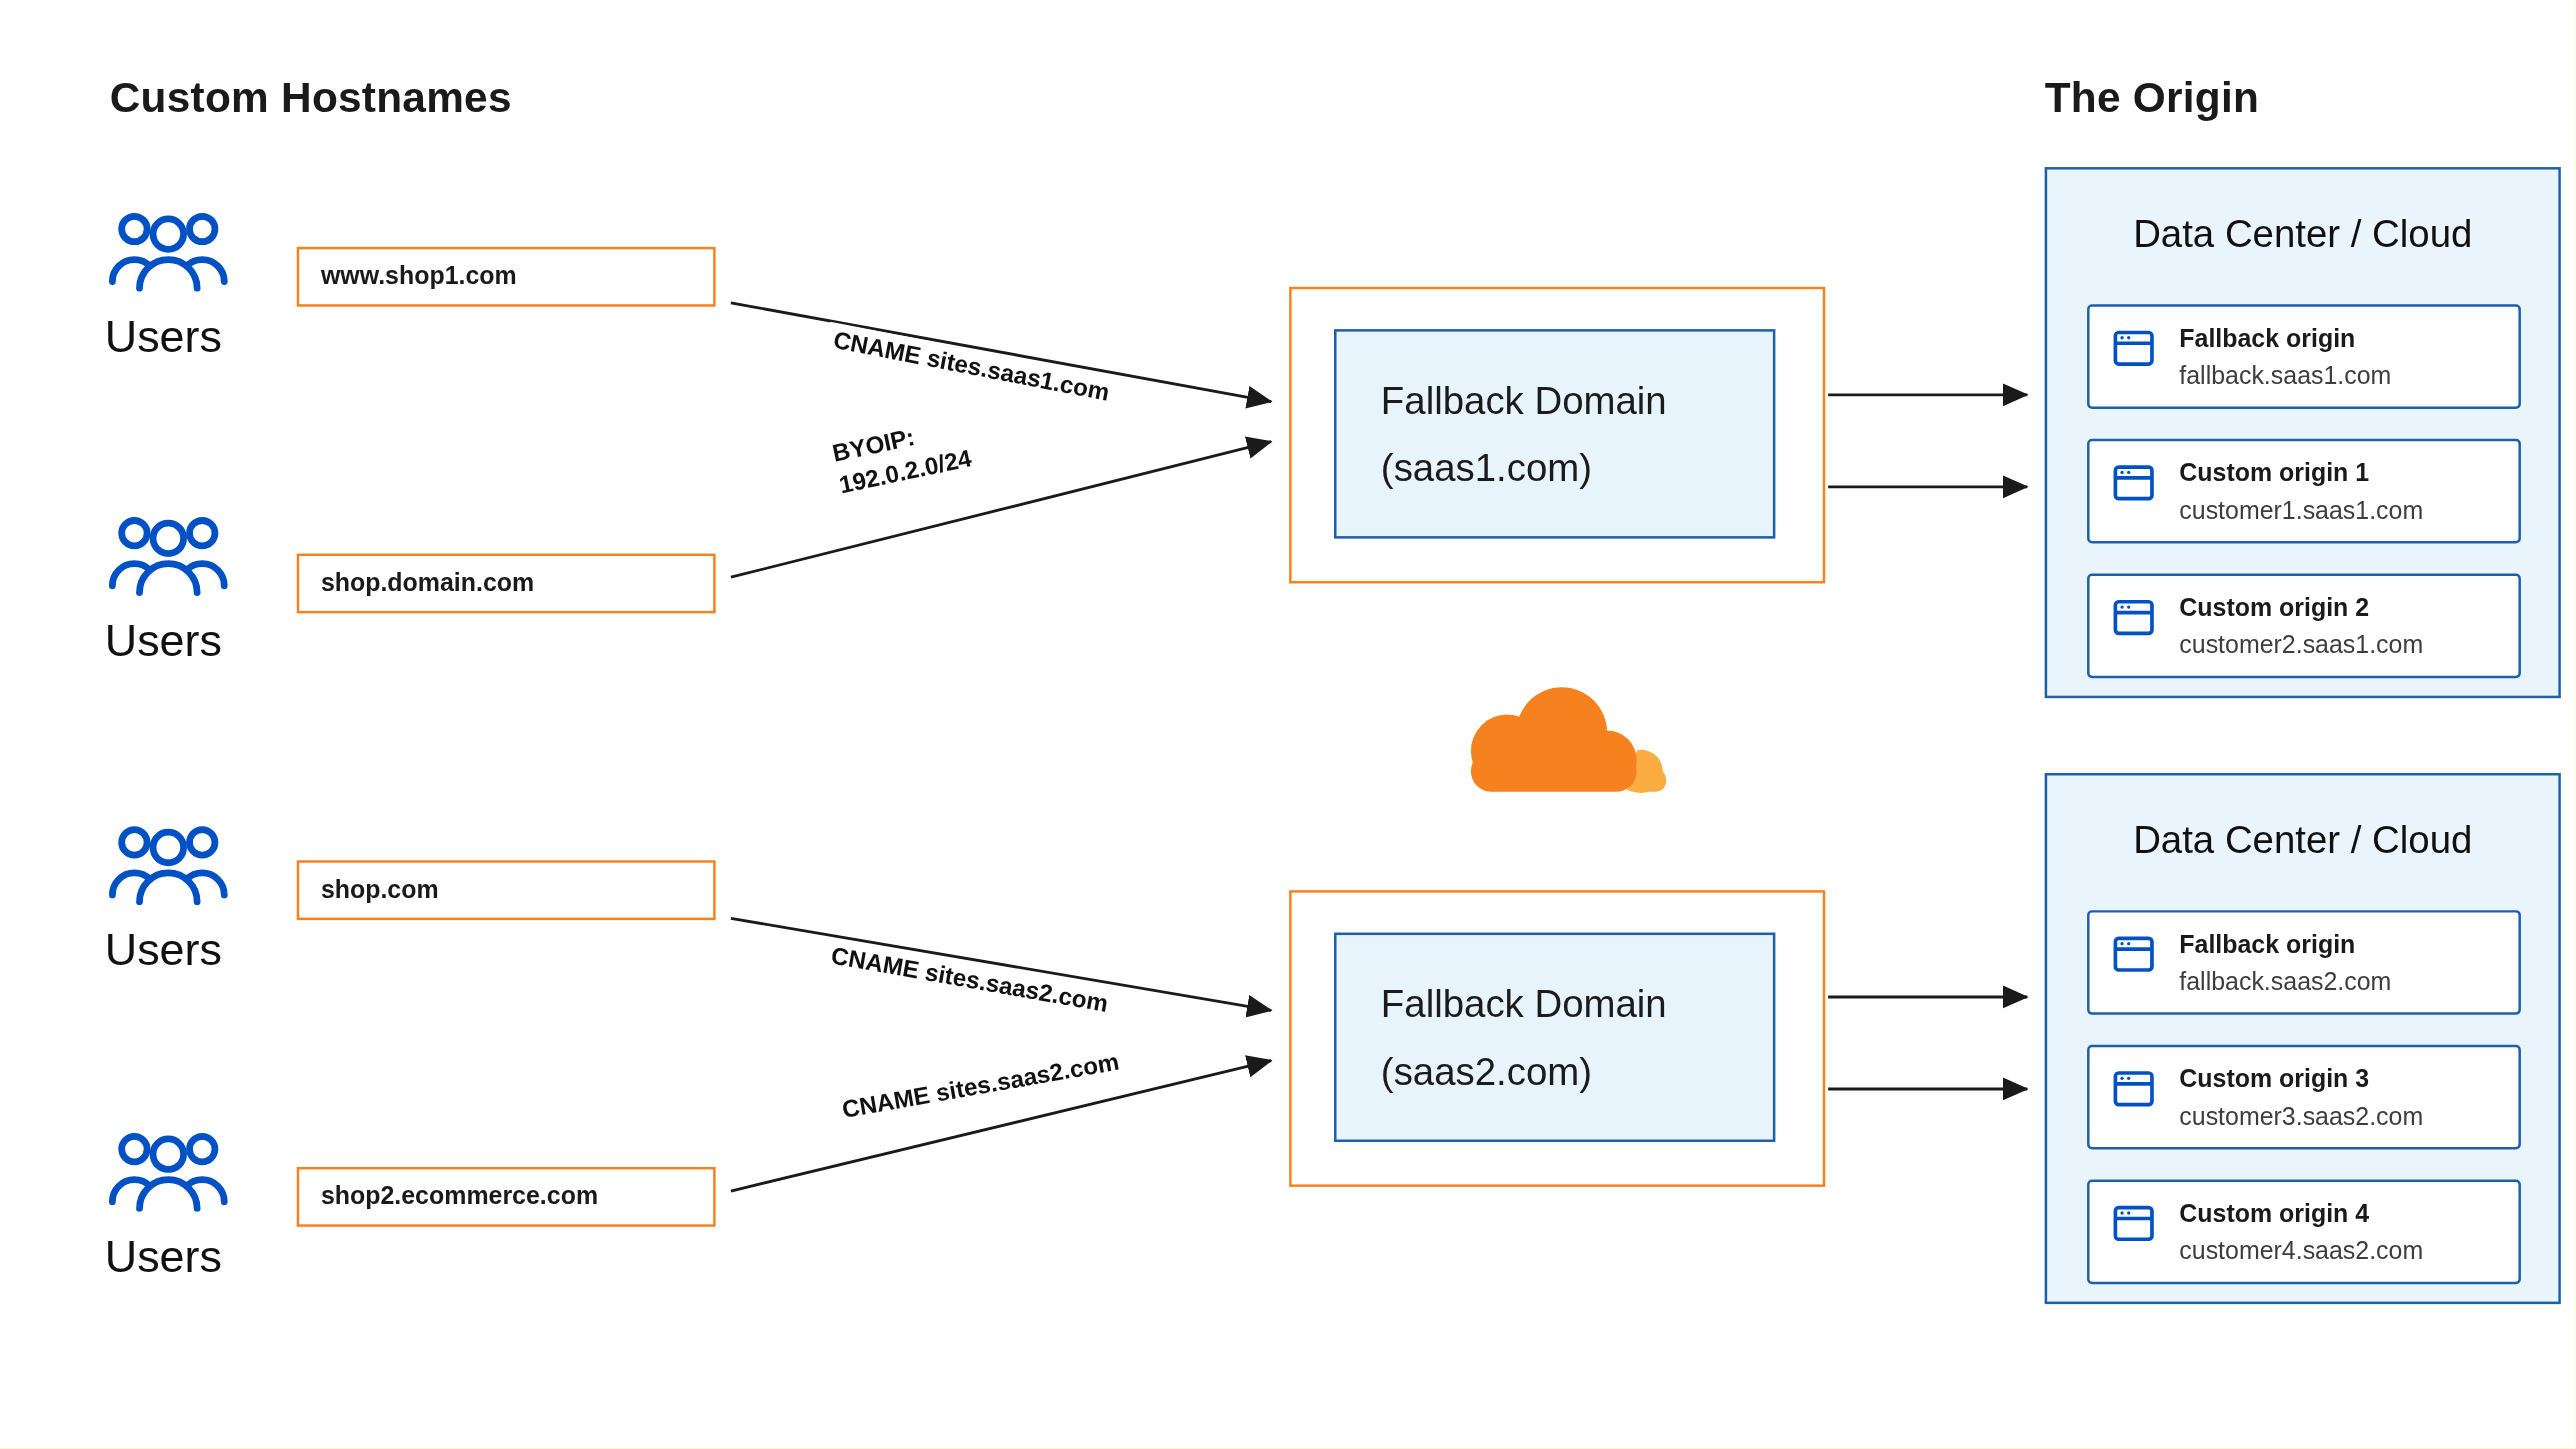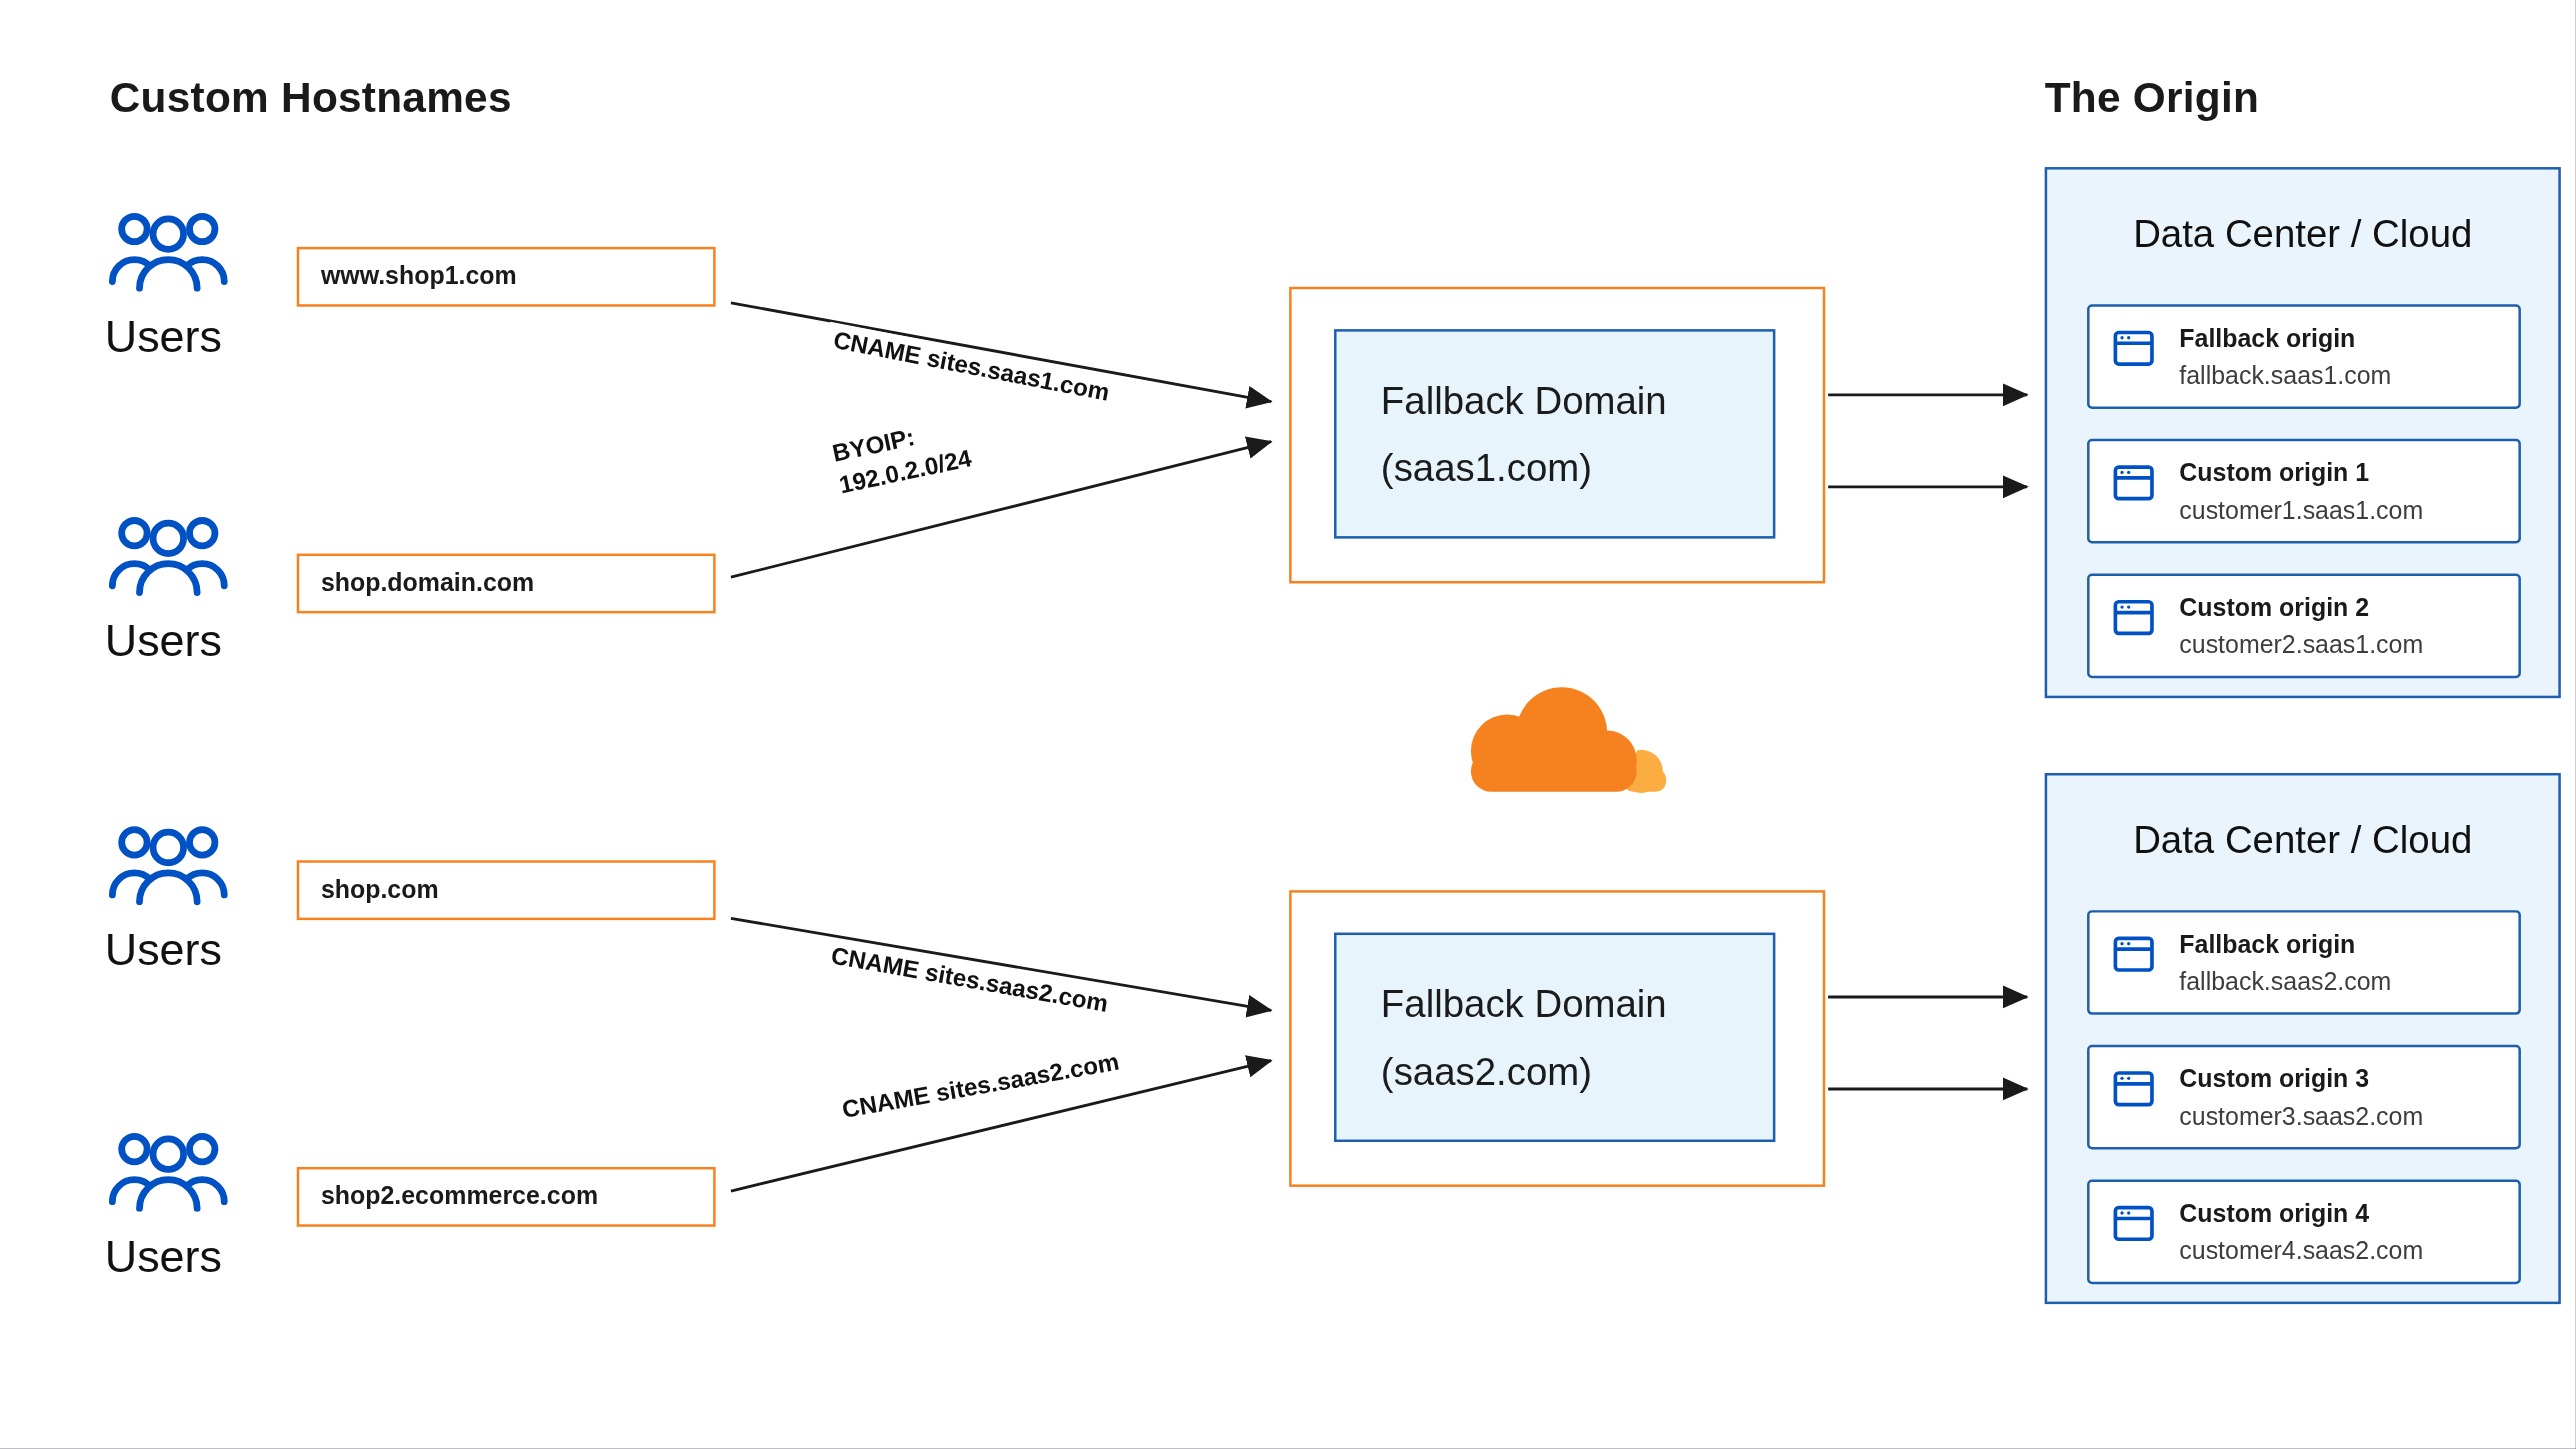--- a/index.html
+++ b/index.html
@@ -1,18 +1,18 @@
 <!DOCTYPE html>
 <html style="font-size:10.7px"><head>
 <meta charset="utf-8">
 <style>
   * { margin:0; padding:0; box-sizing:border-box; }
   html,body { background:#ffffff; }
   body { font-family:"Liberation Sans", sans-serif; color:#1a1a1a; }
-  .viewport { width:2576px; height:1449px; overflow:hidden; background:#0f172a; }
+  .viewport { width:2576px; height:1449px; overflow:hidden; background:#fde047; }
   .canvas { position:relative; width:1033px; height:581px; background:#fff;
             transform:scale(2.4935); transform-origin:0 0; }
 
   .wires { position:absolute; left:0; top:0; width:1033px; height:581px; }
 
   .hdr { position:absolute; font-size:17px; font-weight:700; letter-spacing:0.1px; }
   .hdr-left  { left:44px;  top:30px; }
   .hdr-right { left:820px; top:30px; }
 
   .usergroup { position:absolute; left:42px; width:74px; }

